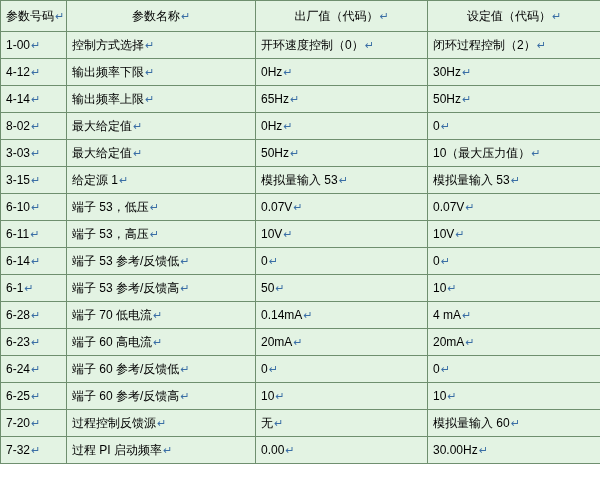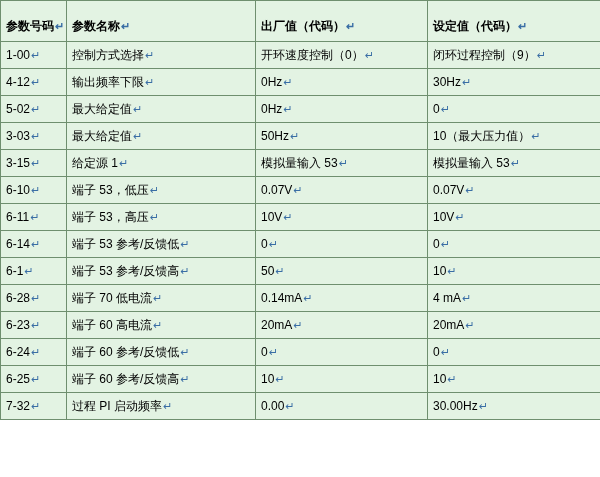--- a/index.html
+++ b/index.html
@@ -30,23 +30,24 @@
     color: #000000;
     font-size: 12px;
     line-height: 14px;
     padding: 4px 5px 4px 5px;
     vertical-align: middle;
     height: 18px;
     white-space: nowrap;
     overflow: hidden;
   }
   table.param-table tr.header-row td {
-    font-weight: bold;
-    padding-top: 16px;
+    font-weight: normal;
+    padding-top: 6px;
     padding-bottom: 6px;
+    text-align: center;
   }
   .pilcrow {
     color: #3a6ea5;
     font-size: 11px;
     padding-left: 1px;
   }
   .cellwrap {
     display: inline;
   }
 </style>
@@ -65,30 +66,36 @@
       <td><span class="cellwrap">参数号码</span><span class="pilcrow">↵</span></td>
       <td><span class="cellwrap">参数名称</span><span class="pilcrow">↵</span></td>
       <td><span class="cellwrap">出厂值（代码）</span><span class="pilcrow">↵</span></td>
       <td><span class="cellwrap">设定值（代码）</span><span class="pilcrow">↵</span></td>
     </tr>
 
     <tr>
       <td><span class="cellwrap">1-00</span><span class="pilcrow">↵</span></td>
       <td><span class="cellwrap">控制方式选择</span><span class="pilcrow">↵</span></td>
       <td><span class="cellwrap">开环速度控制（0）</span><span class="pilcrow">↵</span></td>
-      <td><span class="cellwrap">闭环过程控制（9）</span><span class="pilcrow">↵</span></td>
+      <td><span class="cellwrap">闭环过程控制（2）</span><span class="pilcrow">↵</span></td>
     </tr>
     <tr>
       <td><span class="cellwrap">4-12</span><span class="pilcrow">↵</span></td>
       <td><span class="cellwrap">输出频率下限</span><span class="pilcrow">↵</span></td>
       <td><span class="cellwrap">0Hz</span><span class="pilcrow">↵</span></td>
       <td><span class="cellwrap">30Hz</span><span class="pilcrow">↵</span></td>
     </tr>
     <tr>
-      <td><span class="cellwrap">5-02</span><span class="pilcrow">↵</span></td>
+      <td><span class="cellwrap">4-14</span><span class="pilcrow">↵</span></td>
+      <td><span class="cellwrap">输出频率上限</span><span class="pilcrow">↵</span></td>
+      <td><span class="cellwrap">65Hz</span><span class="pilcrow">↵</span></td>
+      <td><span class="cellwrap">50Hz</span><span class="pilcrow">↵</span></td>
+    </tr>
+    <tr>
+      <td><span class="cellwrap">8-02</span><span class="pilcrow">↵</span></td>
       <td><span class="cellwrap">最大给定值</span><span class="pilcrow">↵</span></td>
       <td><span class="cellwrap">0Hz</span><span class="pilcrow">↵</span></td>
       <td><span class="cellwrap">0</span><span class="pilcrow">↵</span></td>
     </tr>
     <tr>
       <td><span class="cellwrap">3-03</span><span class="pilcrow">↵</span></td>
       <td><span class="cellwrap">最大给定值</span><span class="pilcrow">↵</span></td>
       <td><span class="cellwrap">50Hz</span><span class="pilcrow">↵</span></td>
       <td><span class="cellwrap">10（最大压力值）</span><span class="pilcrow">↵</span></td>
     </tr>
@@ -140,20 +147,26 @@
       <td><span class="cellwrap">0</span><span class="pilcrow">↵</span></td>
       <td><span class="cellwrap">0</span><span class="pilcrow">↵</span></td>
     </tr>
     <tr>
       <td><span class="cellwrap">6-25</span><span class="pilcrow">↵</span></td>
       <td><span class="cellwrap">端子 60 参考/反馈高</span><span class="pilcrow">↵</span></td>
       <td><span class="cellwrap">10</span><span class="pilcrow">↵</span></td>
       <td><span class="cellwrap">10</span><span class="pilcrow">↵</span></td>
     </tr>
     <tr>
+      <td><span class="cellwrap">7-20</span><span class="pilcrow">↵</span></td>
+      <td><span class="cellwrap">过程控制反馈源</span><span class="pilcrow">↵</span></td>
+      <td><span class="cellwrap">无</span><span class="pilcrow">↵</span></td>
+      <td><span class="cellwrap">模拟量输入 60</span><span class="pilcrow">↵</span></td>
+    </tr>
+    <tr>
       <td><span class="cellwrap">7-32</span><span class="pilcrow">↵</span></td>
       <td><span class="cellwrap">过程 PI 启动频率</span><span class="pilcrow">↵</span></td>
       <td><span class="cellwrap">0.00</span><span class="pilcrow">↵</span></td>
       <td><span class="cellwrap">30.00Hz</span><span class="pilcrow">↵</span></td>
     </tr>
 
   </tbody>
 </table>
 
 </body></html>

